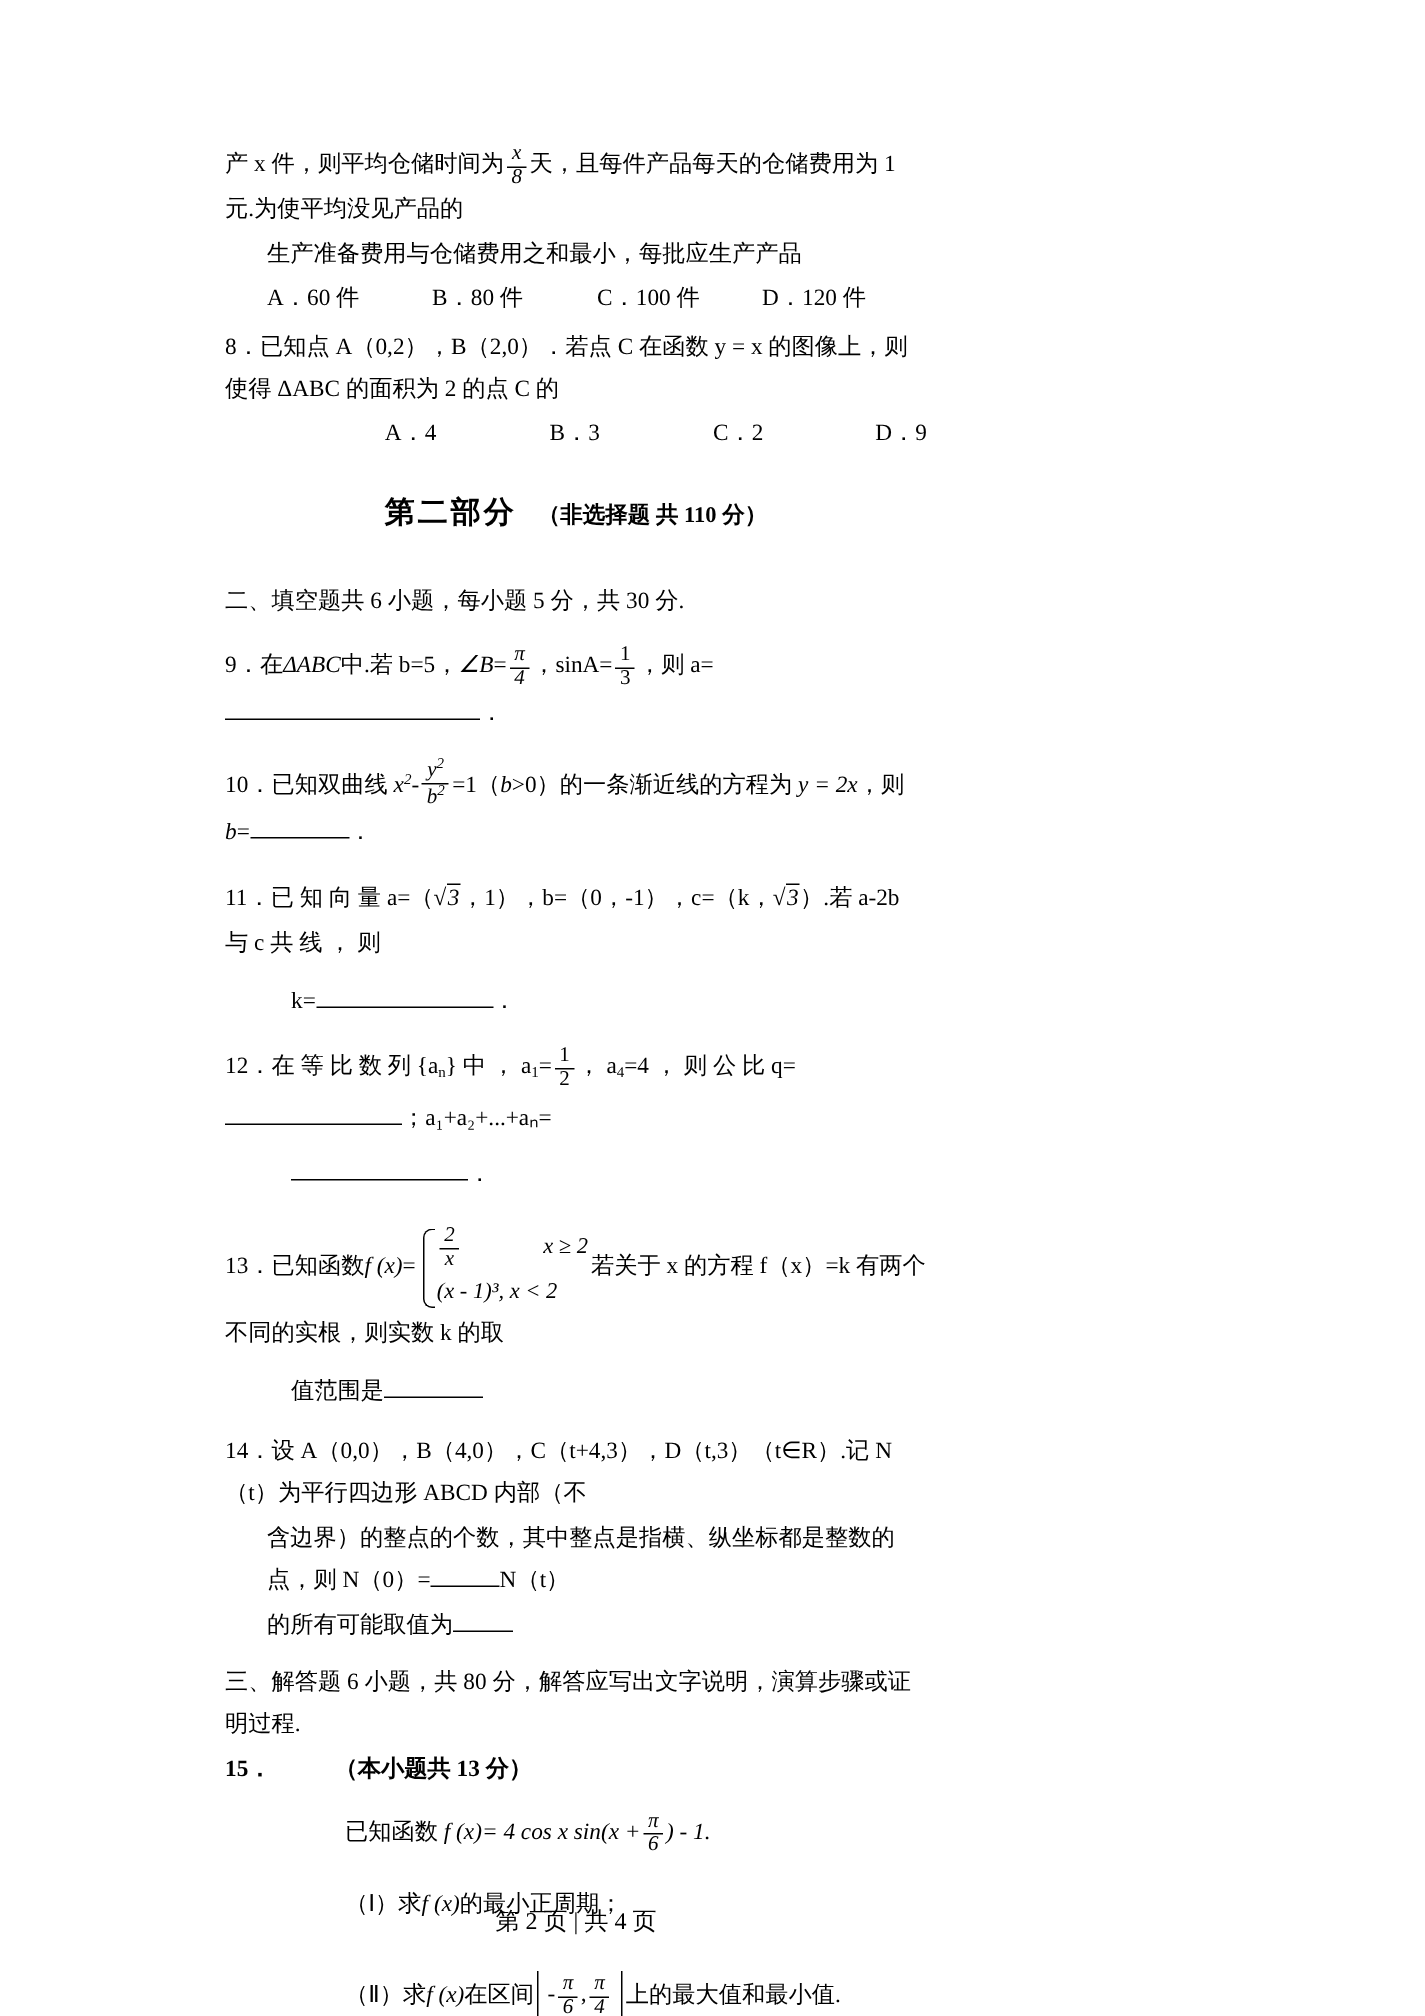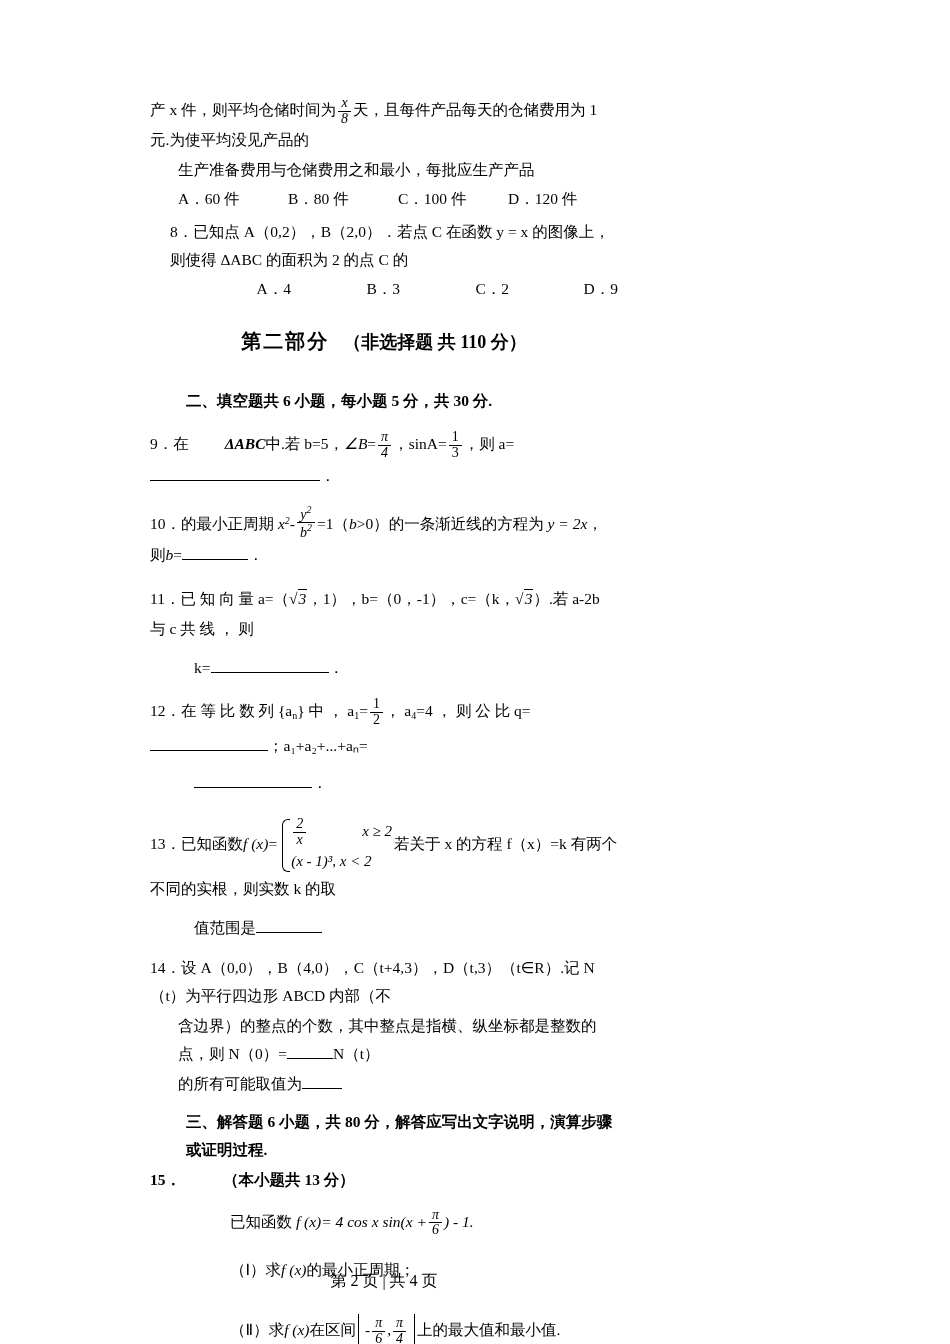--- a/index.html
+++ b/index.html
@@ -17,21 +17,21 @@
     padding:96px 150px 40px 150px;
     overflow:hidden;
   }
   .line{
     font-size:15.5px;
     line-height:28px;
     margin:0 0 2px 0;
     white-space:normal;
   }
   .indent1{ margin-left:28px; }
-  .bold{ font-weight:bold;margin-left:36px; }
+  .bold{ font-weight:normal; }
 
   
   .math{ font-family:"Liberation Serif", serif; font-style:italic; }
   .frac{
     display:inline-block;
     vertical-align:-0.55em;
     text-align:center;
     font-size:14px;
     line-height:1.05;
     margin:0 2px;
@@ -49,21 +49,21 @@
   }
   .optrow .opt{ width:155px; }
   .sec-title{
     text-align:center;
     font-size:20px;
     font-weight:bold;
     letter-spacing:2px;
     margin:26px 0 6px 0;
   }
   .sec-title .sub-note{
-    font-size:18px;
+    font-size:15px;
     font-weight:bold;
     letter-spacing:0;
     margin-left:14px;
   }
   .blockgap{ height:14px; }
   .qline{ margin:14px 0 0 0; font-size:15.5px; line-height:30px; }
   .q-ind{ margin-left:28px; }
   .fill{ display:inline-block; border-bottom:1px solid #000; }
   .fill-lg{ width:170px; }
   .fill-md{ width:118px; }
@@ -115,21 +115,21 @@
     <span>产 x 件，则平均仓储时间为</span><span class="frac"><span class="num math">x</span><span class="den math">8</span></span><span>天，且每件产品每天的仓储费用为 1 元.为使平均没见产品的</span>
   </div>
   <div class="line indent1">生产准备费用与仓储费用之和最小，每批应生产产品</div>
   <div class="optrow">
     <span class="opt">A．60 件</span>
     <span class="opt">B．80 件</span>
     <span class="opt">C．100 件</span>
     <span class="opt">D．120 件</span>
   </div>
 
-  <div class="line" style="margin-top:6px;margin-left:20px;">
+  <div class="line" style="margin-top:6px;">
     <span>8．</span><span>已知点 A（0,2），B（2,0）．若点 C 在函数 y = x 的图像上，则使得 ΔABC 的面积为 2 的点 C 的</span>
   </div>
   <div class="optrow" style="margin-left:32px;text-align:right;">
     <span class="opt">A．4</span>
     <span class="opt">B．3</span>
     <span class="opt">C．2</span>
     <span class="opt">D．9</span>
   </div>
 
   <div class="sec-title">
@@ -138,21 +138,21 @@
 
   <div class="blockgap"></div>
 
   <div class="line bold" style="margin-top:12px;">二、填空题共 6 小题，每小题 5 分，共 30 分.</div>
 
   <div class="qline">
     <span>9．</span><span>在</span><span class="math bold">ΔABC</span><span>中.若 b=5，</span><span class="math">∠B</span><span>=</span><span class="frac"><span class="num math">π</span><span class="den math">4</span></span><span>，sinA=</span><span class="frac"><span class="num">1</span><span class="den">3</span></span><span>，则 a=</span><span class="fill fill-lg"></span><span>．</span>
   </div>
 
   <div class="qline">
-    <span>10．</span><span>的最小正周期</span>
+    <span>10．</span><span>已知双曲线</span>
     <span class="math"><span>x</span><span class="sup">2</span></span><span>-</span><span class="frac"><span class="num math"><span>y</span><span class="sup">2</span></span><span class="den math"><span>b</span><span class="sup">2</span></span></span><span>=1</span><span>（</span><span class="math">b</span><span>&gt;0）的一条渐近线的方程为</span>
     <span class="math">y = 2x</span><span>，则</span><span class="math">b</span><span>=</span><span class="fill fill-sm"></span><span>．</span>
   </div>
 
   <div class="qline">
     <span>11．</span><span>已 知 向 量 a=（</span><span class="nowrap">√<span style="border-top:1px solid #000;padding:0 1px;" class="math">3</span></span><span>，1），b=（0，-1），c=（k，</span><span class="nowrap">√<span style="border-top:1px solid #000;padding:0 1px;" class="math">3</span></span><span>）.若 a-2b 与 c 共 线 ， 则</span>
   </div>
   <div class="line q-ind" style="margin-top:10px;margin-left:44px;">
     <span>k=</span><span class="fill fill-md"></span><span>．</span>
   </div>

